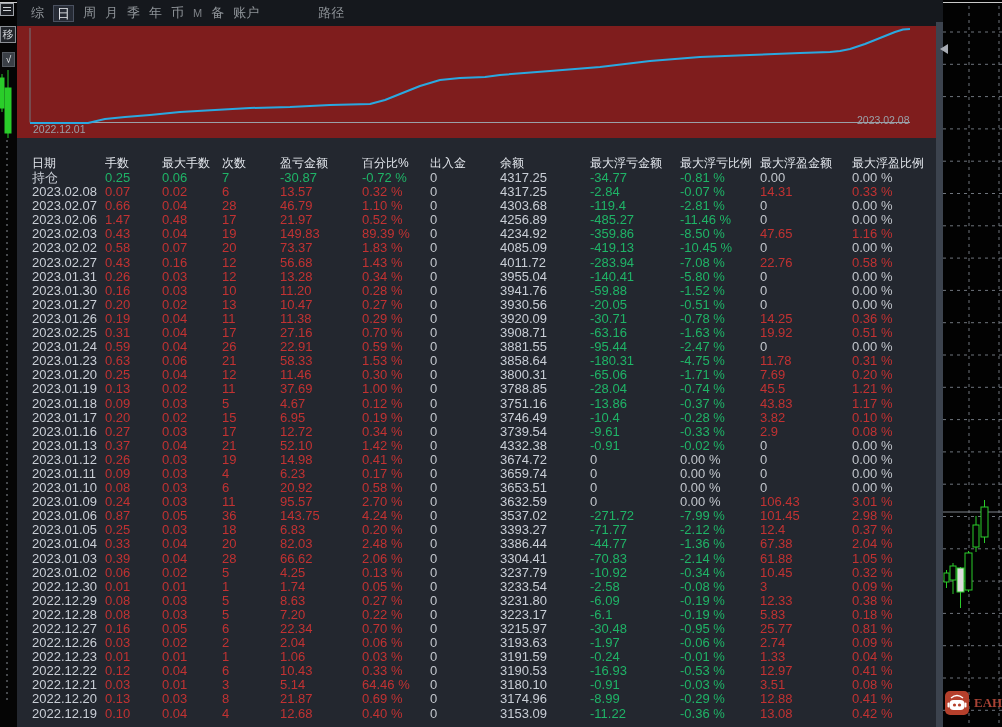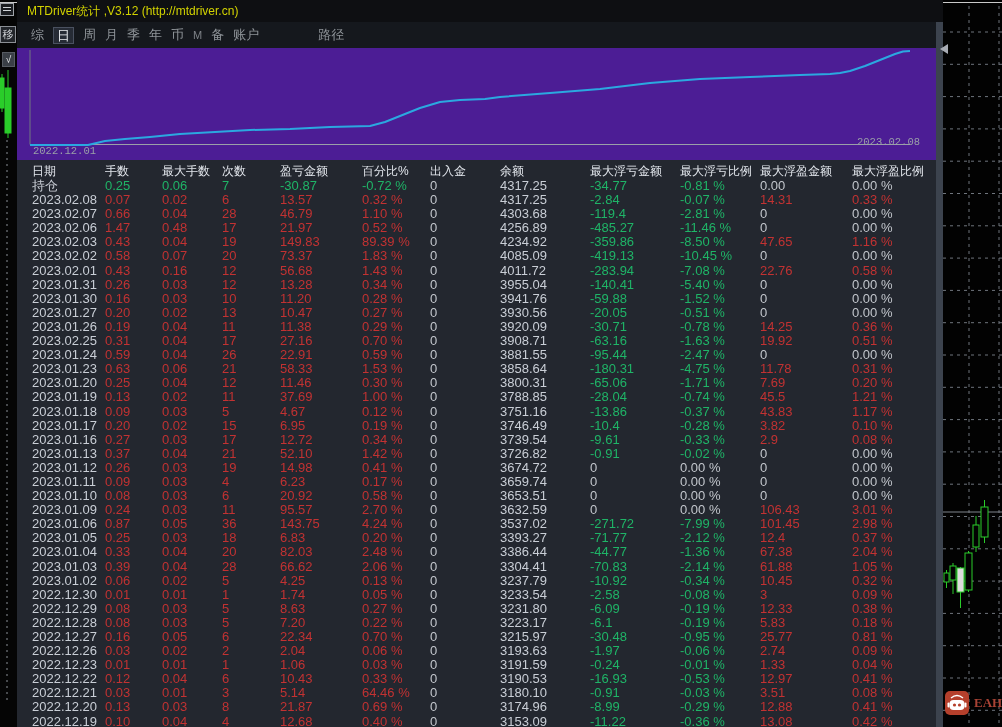--- a/index.html
+++ b/index.html
@@ -20,30 +20,30 @@
   .panel{position:absolute;left:17px;top:0;width:926px;height:727px;background:#23272F;}
   .titlebar{height:22px;background:#0E0F12;color:#D2D200;font-size:12px;line-height:22px;padding-left:10px;
             white-space:nowrap;}
   .menubar{height:26px;background:#15181D;display:flex;align-items:center;color:#8F9499;font-size:13px;
            gap:9px;padding-left:14px;}
   .menu-item{display:inline-block;}
   .menu-item.active{background:#262B35;border:1px solid #4A5160;color:#E7EAEe;padding:0 3px;line-height:15px;}
   .menu-item.small{font-size:11px;color:#7d8187;}
   .menu-path{margin-left:50px;}
 
-  .chartbox{position:relative;height:112px;background:#4c1d95;font-family:Liberation Mono, monospace;}
+  .chartbox{position:relative;height:112px;background:#7f1d1d;}
   .chartbox svg{position:absolute;left:0;top:0;}
   .ax-label{position:absolute;font-size:10.5px;color:#9aa0a8;}
   .ax-label.left{left:16px;top:97px;}
   .ax-label.right{left:840px;top:88px;}
 
   
   .thead,.trow{display:grid;grid-template-columns:88px 57px 60px 58px 82px 68px 70px 90px 90px 80px 92px 1fr;
                white-space:nowrap;}
-  .thead{height:15px;line-height:15px;font-size:12px;color:#E2E6EC;margin-top:4px;}
+  .thead{height:15px;line-height:15px;font-size:12px;color:#E2E6EC;margin-top:18px;}
   .thead>div:first-child,.trow>div:first-child{padding-left:15px;}
   .trow{height:14.1px;line-height:14.1px;font-size:13px;}
   .c-date{color:#C9CED6;}
   .c-red{color:#C23232;}
   .c-green{color:#1FB467;}
   .c-gray{color:#C2C6CC;}
   .c-white{color:#C9CED6;}
 
   .scrollbar{position:absolute;right:0;top:22px;bottom:0;width:7px;background:#3C434E;}
 
@@ -71,21 +71,20 @@
   <svg id="left-candles-svg" width="17" height="727">
       <line x1="7" y1="140" x2="7" y2="700" stroke="#8A8F96" stroke-dasharray="2,4" stroke-width="1"></line>
       <line x1="2" y1="74" x2="2" y2="112" stroke="#2ACD2A" stroke-width="1"></line>
       <rect x="0" y="78" width="4" height="30" fill="#2ACD2A" stroke="#2ACD2A" stroke-width="1"></rect>
       <line x1="8" y1="70" x2="8" y2="138" stroke="#2ACD2A" stroke-width="1"></line>
       <rect x="5" y="88" width="6" height="45" fill="#2ACD2A" stroke="#2ACD2A" stroke-width="1"></rect>
     </svg>
 </div>
 
 <div class="panel">
-  <div class="titlebar">MTDriver统计 ,V3.12 (http://mtdriver.cn)</div>
 
   <div class="menubar">
       <span class="menu-item">综</span>
       <span class="menu-item active">日</span>
       <span class="menu-item">周</span>
       <span class="menu-item">月</span>
       <span class="menu-item">季</span>
       <span class="menu-item">年</span>
       <span class="menu-item">币</span>
       <span class="menu-item small">M</span>
@@ -197,21 +196,21 @@
         <div class="c-red">73.37</div>
         <div class="c-red">1.83 %</div>
         <div class="c-gray">0</div>
         <div class="c-white">4085.09</div>
         <div class="c-green">-419.13</div>
         <div class="c-green">-10.45 %</div>
         <div class="c-gray">0</div>
         <div class="c-gray">0.00 %</div>
       </div>
       <div class="trow">
-        <div class="c-date">2023.02.01</div>
+        <div class="c-date">2023.02.27</div>
         <div class="c-red">0.43</div>
         <div class="c-red">0.16</div>
         <div class="c-red">12</div>
         <div class="c-red">56.68</div>
         <div class="c-red">1.43 %</div>
         <div class="c-gray">0</div>
         <div class="c-white">4011.72</div>
         <div class="c-green">-283.94</div>
         <div class="c-green">-7.08 %</div>
         <div class="c-red">22.76</div>
@@ -220,21 +219,21 @@
       <div class="trow">
         <div class="c-date">2023.01.31</div>
         <div class="c-red">0.26</div>
         <div class="c-red">0.03</div>
         <div class="c-red">12</div>
         <div class="c-red">13.28</div>
         <div class="c-red">0.34 %</div>
         <div class="c-gray">0</div>
         <div class="c-white">3955.04</div>
         <div class="c-green">-140.41</div>
-        <div class="c-green">-5.40 %</div>
+        <div class="c-green">-5.80 %</div>
         <div class="c-gray">0</div>
         <div class="c-gray">0.00 %</div>
       </div>
       <div class="trow">
         <div class="c-date">2023.01.30</div>
         <div class="c-red">0.16</div>
         <div class="c-red">0.03</div>
         <div class="c-red">10</div>
         <div class="c-red">11.20</div>
         <div class="c-red">0.28 %</div>
@@ -386,21 +385,21 @@
         <div class="c-red">0.08 %</div>
       </div>
       <div class="trow">
         <div class="c-date">2023.01.13</div>
         <div class="c-red">0.37</div>
         <div class="c-red">0.04</div>
         <div class="c-red">21</div>
         <div class="c-red">52.10</div>
         <div class="c-red">1.42 %</div>
         <div class="c-gray">0</div>
-        <div class="c-white">3726.82</div>
+        <div class="c-white">4332.38</div>
         <div class="c-green">-0.91</div>
         <div class="c-green">-0.02 %</div>
         <div class="c-gray">0</div>
         <div class="c-gray">0.00 %</div>
       </div>
       <div class="trow">
         <div class="c-date">2023.01.12</div>
         <div class="c-red">0.26</div>
         <div class="c-red">0.03</div>
         <div class="c-red">19</div>

